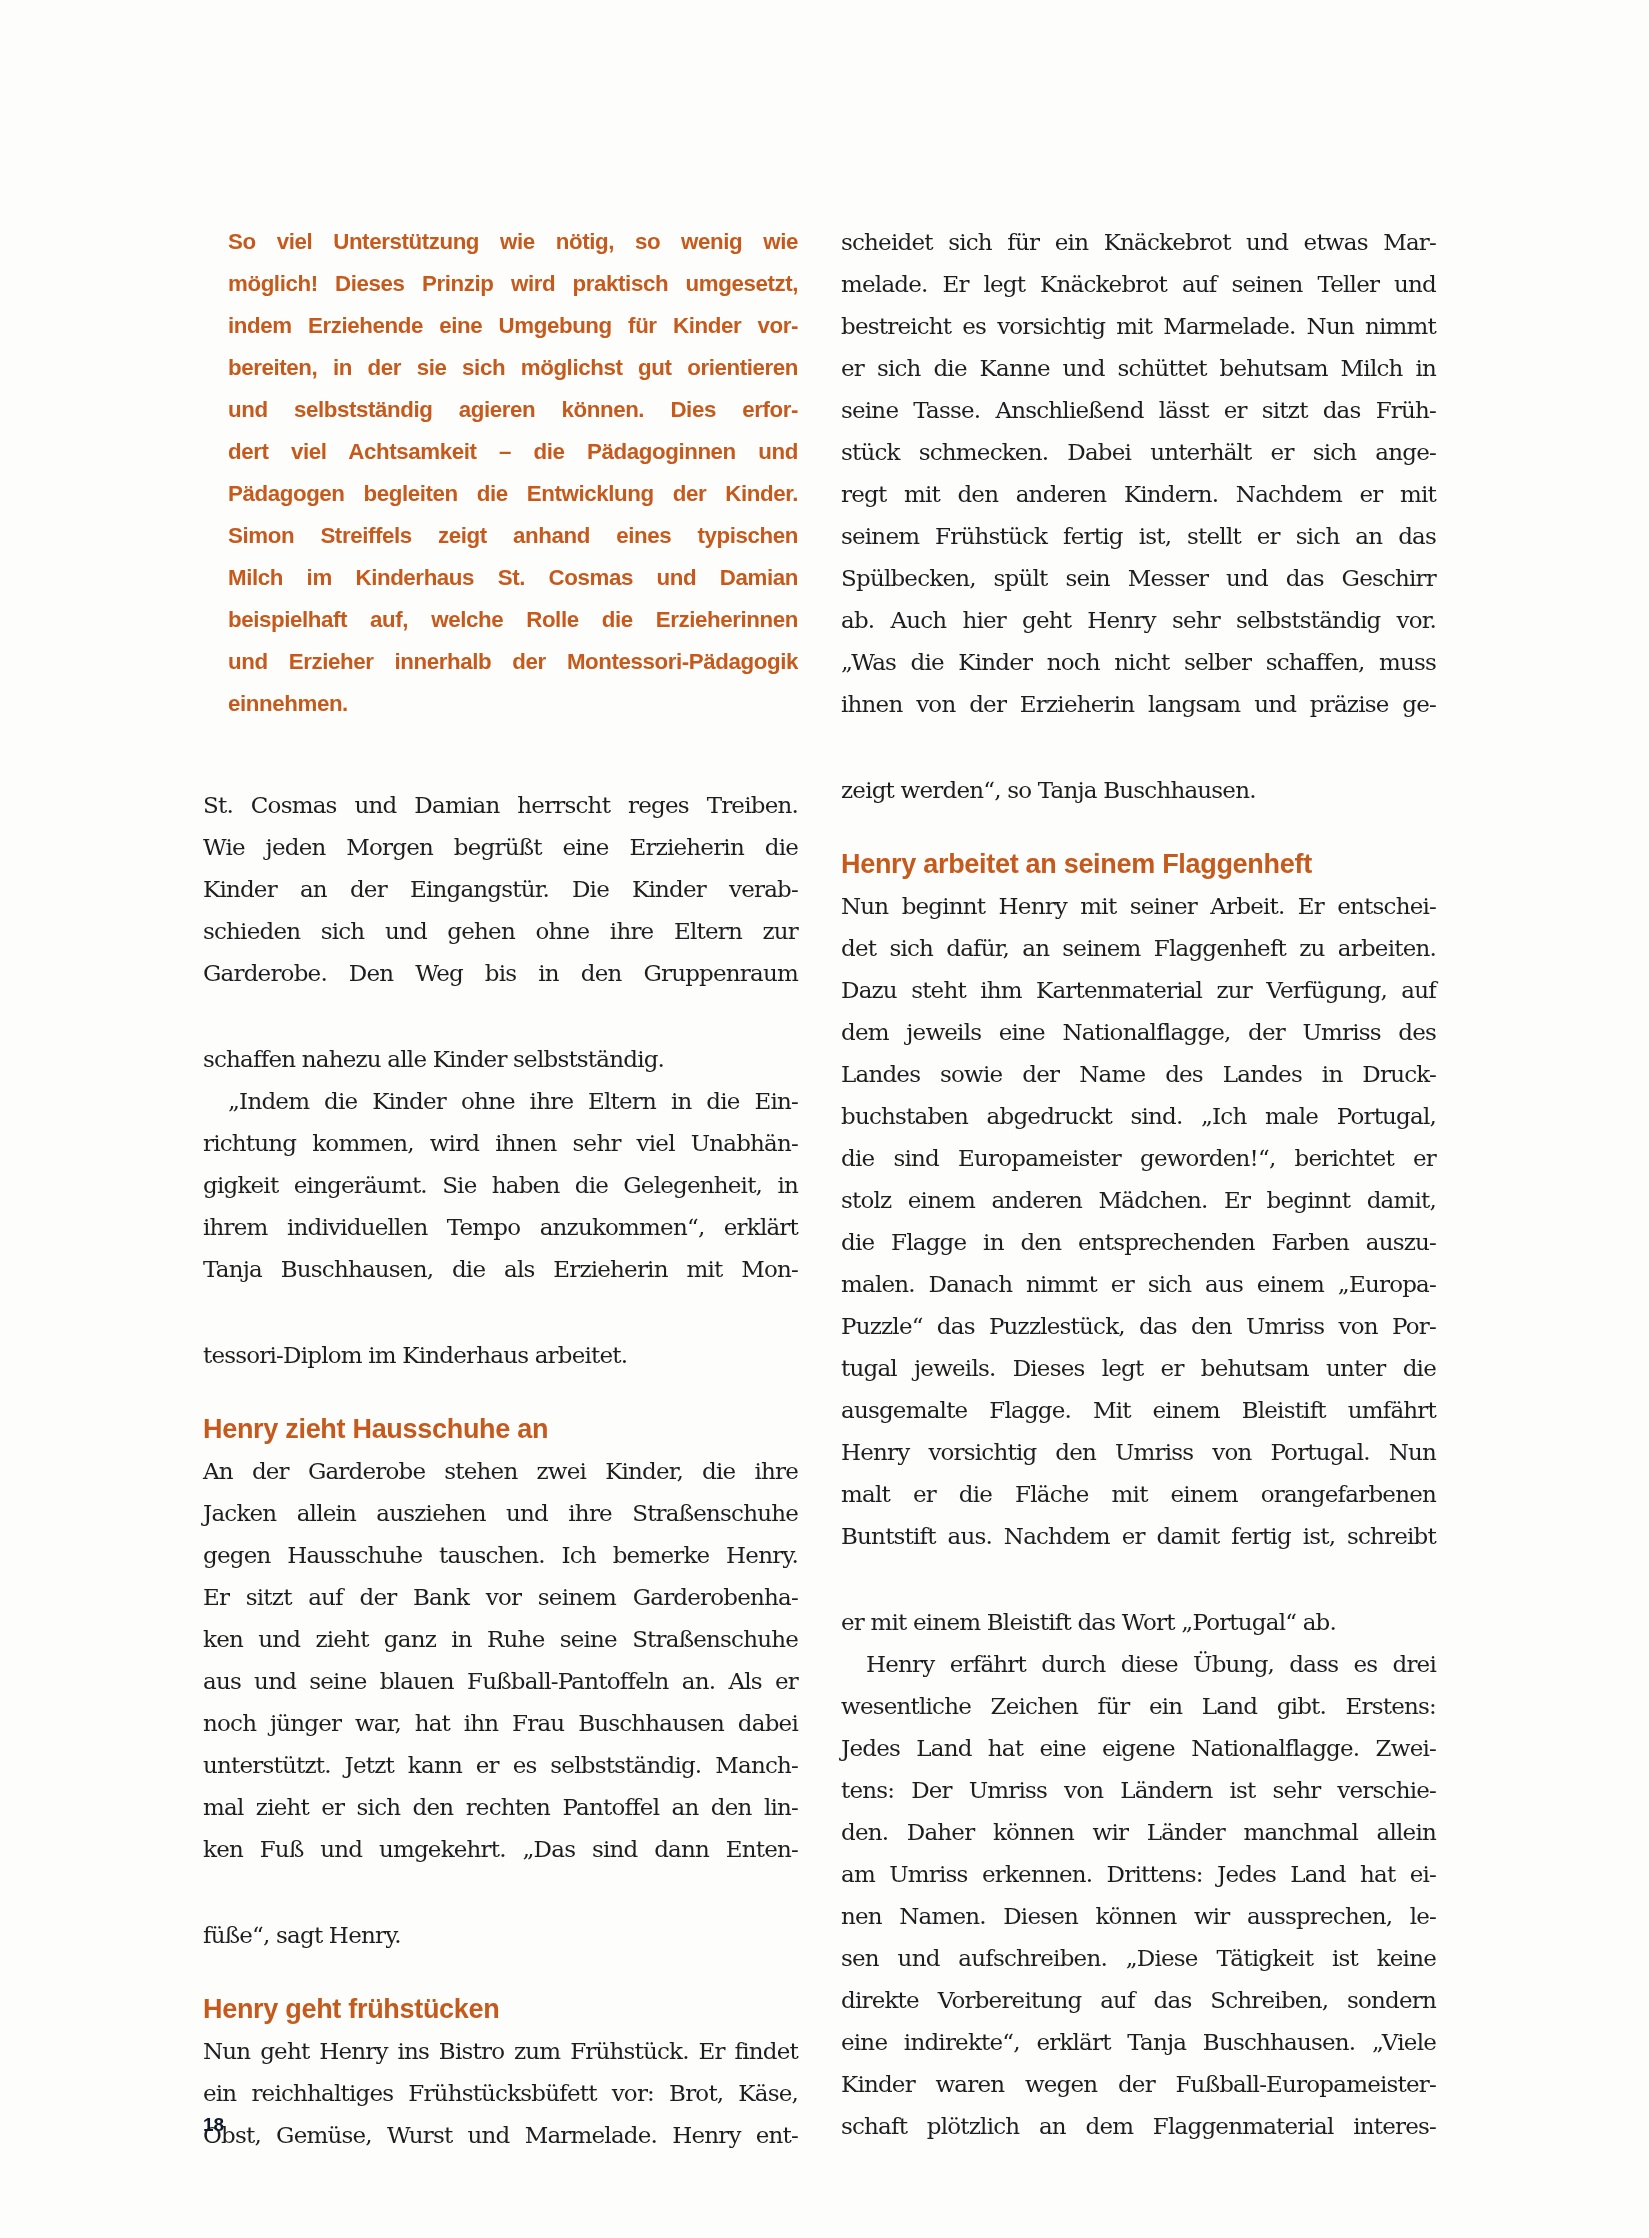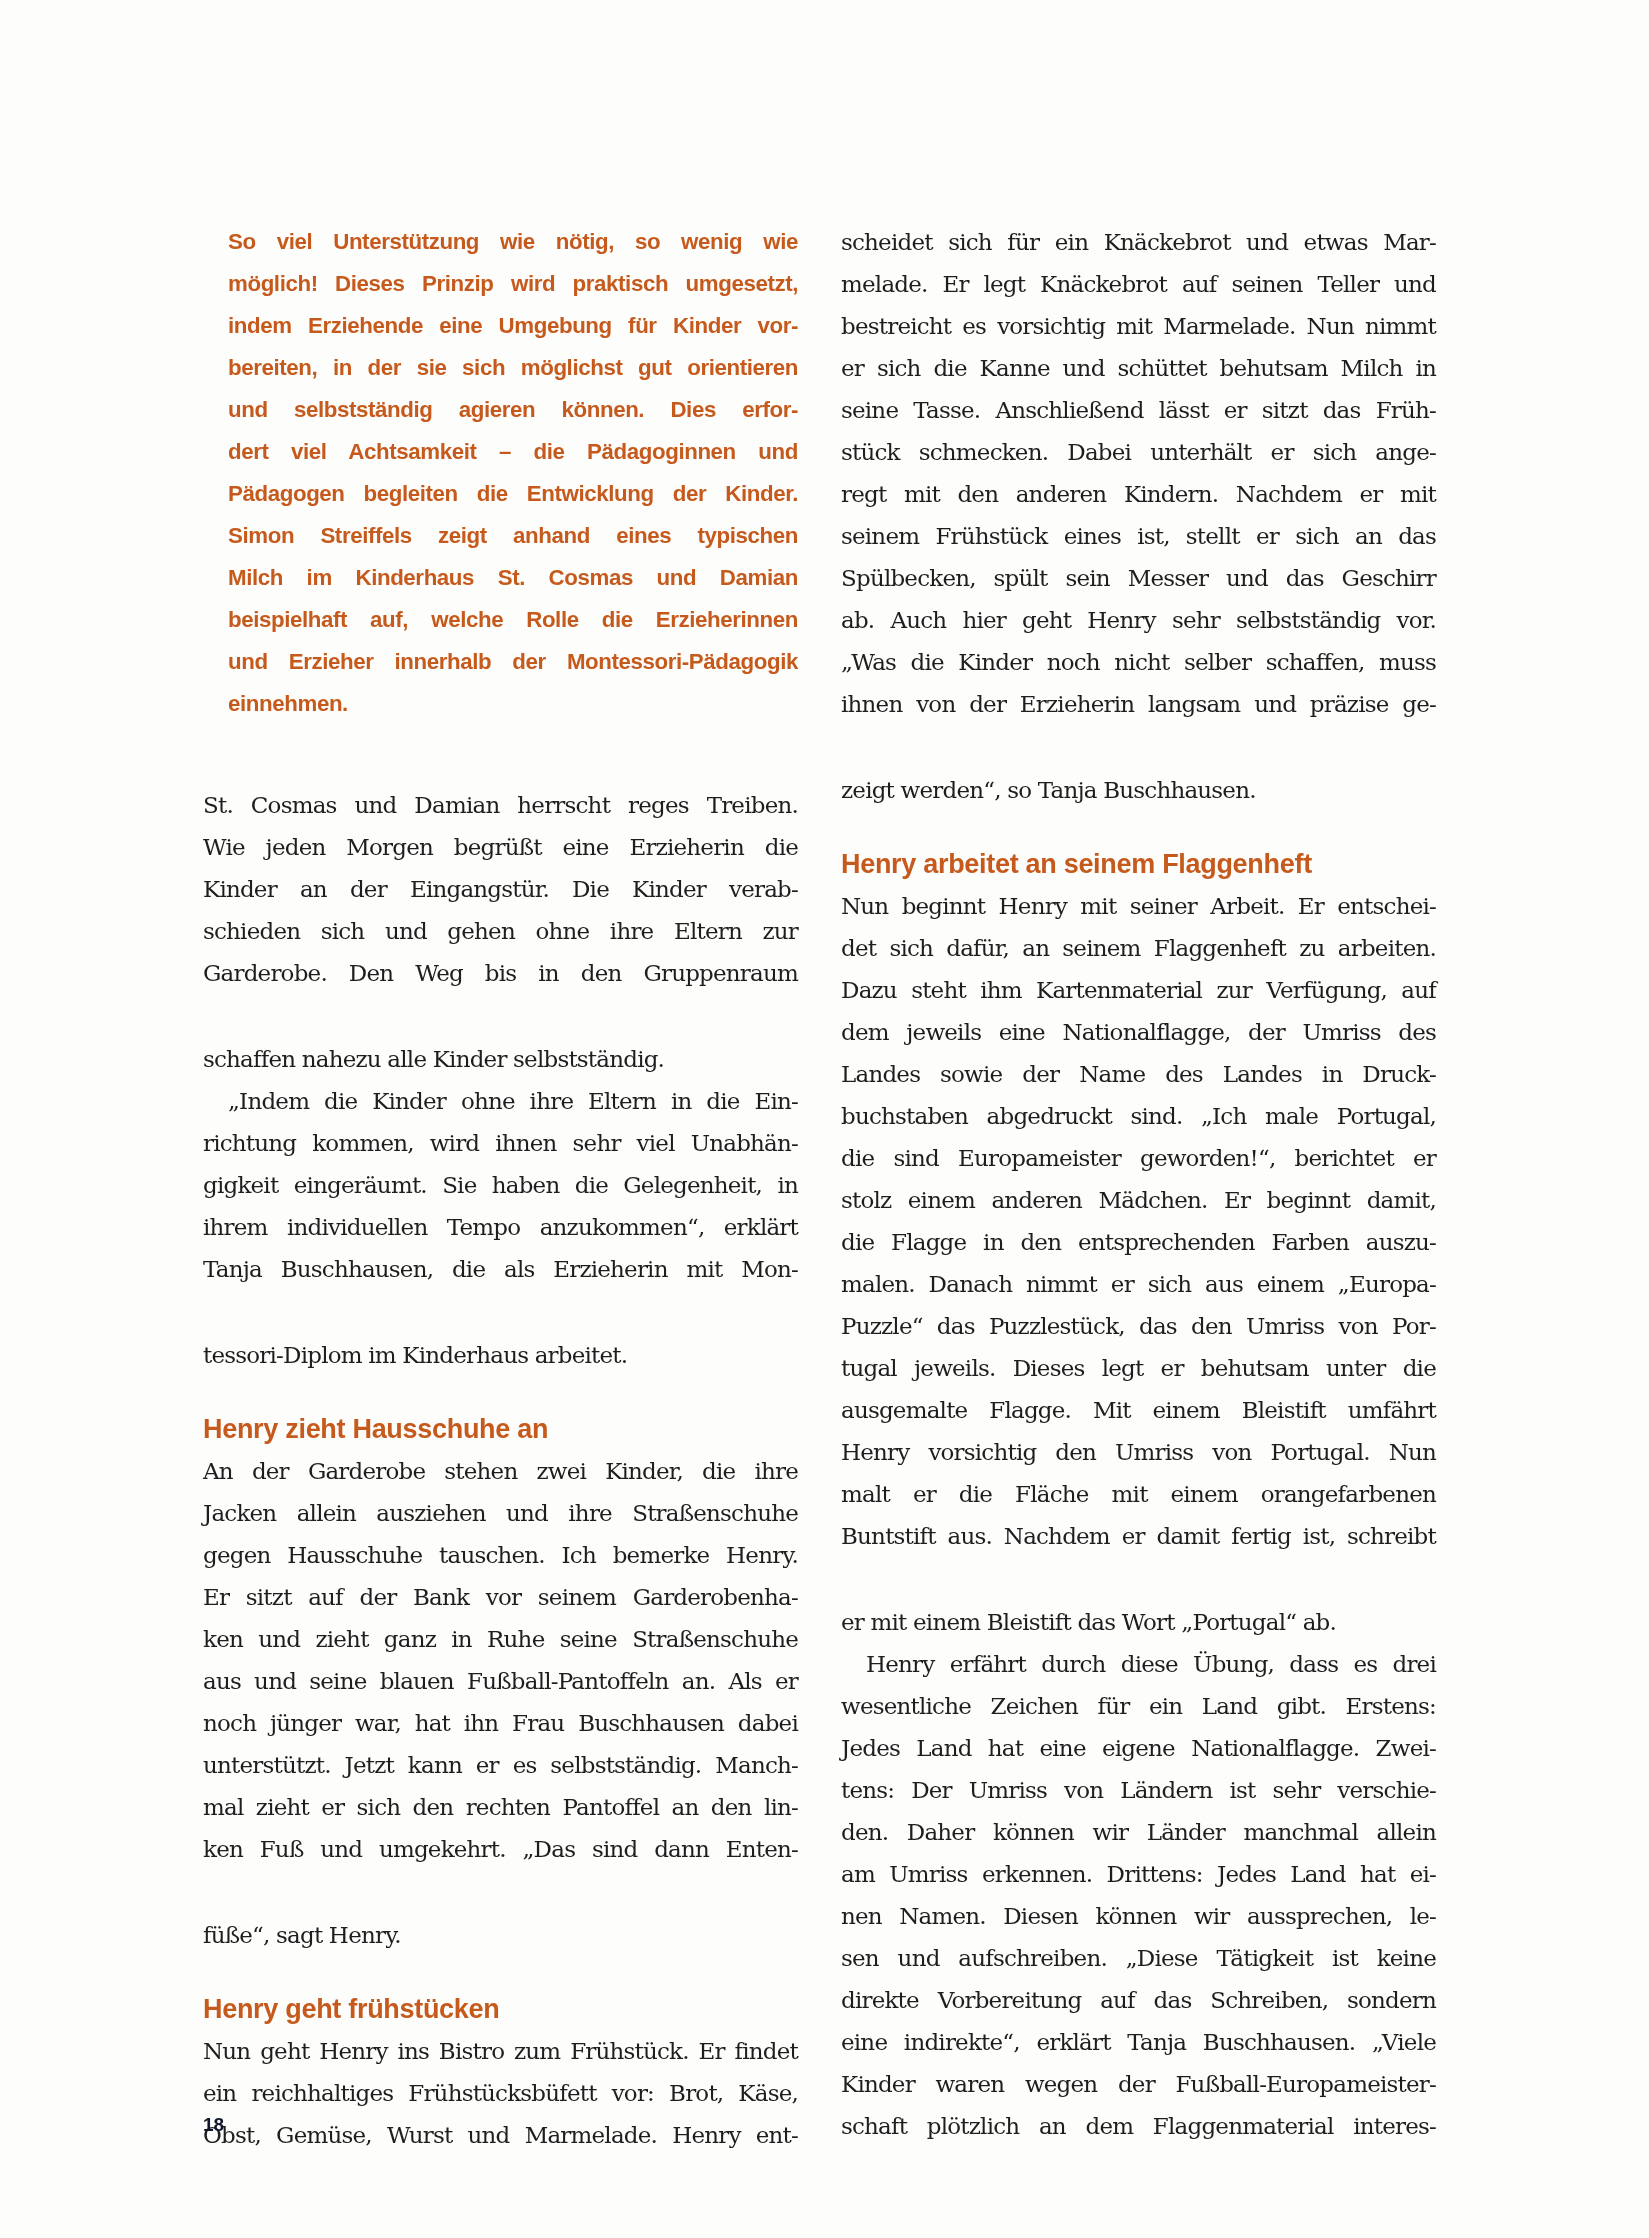--- a/index.html
+++ b/index.html
@@ -115,21 +115,21 @@
 
   <div class="col col-right">
     <p class="body-p">
         <span class="line">scheidet sich für ein Knäckebrot und etwas Mar-</span>
         <span class="line">melade. Er legt Knäckebrot auf seinen Teller und</span>
         <span class="line">bestreicht es vorsichtig mit Marmelade. Nun nimmt</span>
         <span class="line">er sich die Kanne und schüttet behutsam Milch in</span>
         <span class="line">seine Tasse. Anschließend lässt er sitzt das Früh-</span>
         <span class="line">stück schmecken. Dabei unterhält er sich ange-</span>
         <span class="line">regt mit den anderen Kindern. Nachdem er mit</span>
-        <span class="line">seinem Frühstück eines ist, stellt er sich an das</span>
+        <span class="line">seinem Frühstück fertig ist, stellt er sich an das</span>
         <span class="line">Spülbecken, spült sein Messer und das Geschirr</span>
         <span class="line">ab. Auch hier geht Henry sehr selbstständig vor.</span>
         <span class="line">„Was die Kinder noch nicht selber schaffen, muss</span>
         <span class="line">ihnen von der Erzieherin langsam und präzise ge-</span>
         <span class="line last">zeigt werden“, so Tanja Buschhausen.</span>
       </p>
     <div class="gap-head"></div>
     <h2 class="subhead">Henry arbeitet an seinem Flaggenheft</h2>
     <p class="body-p">
         <span class="line">Nun beginnt Henry mit seiner Arbeit. Er entschei-</span>

